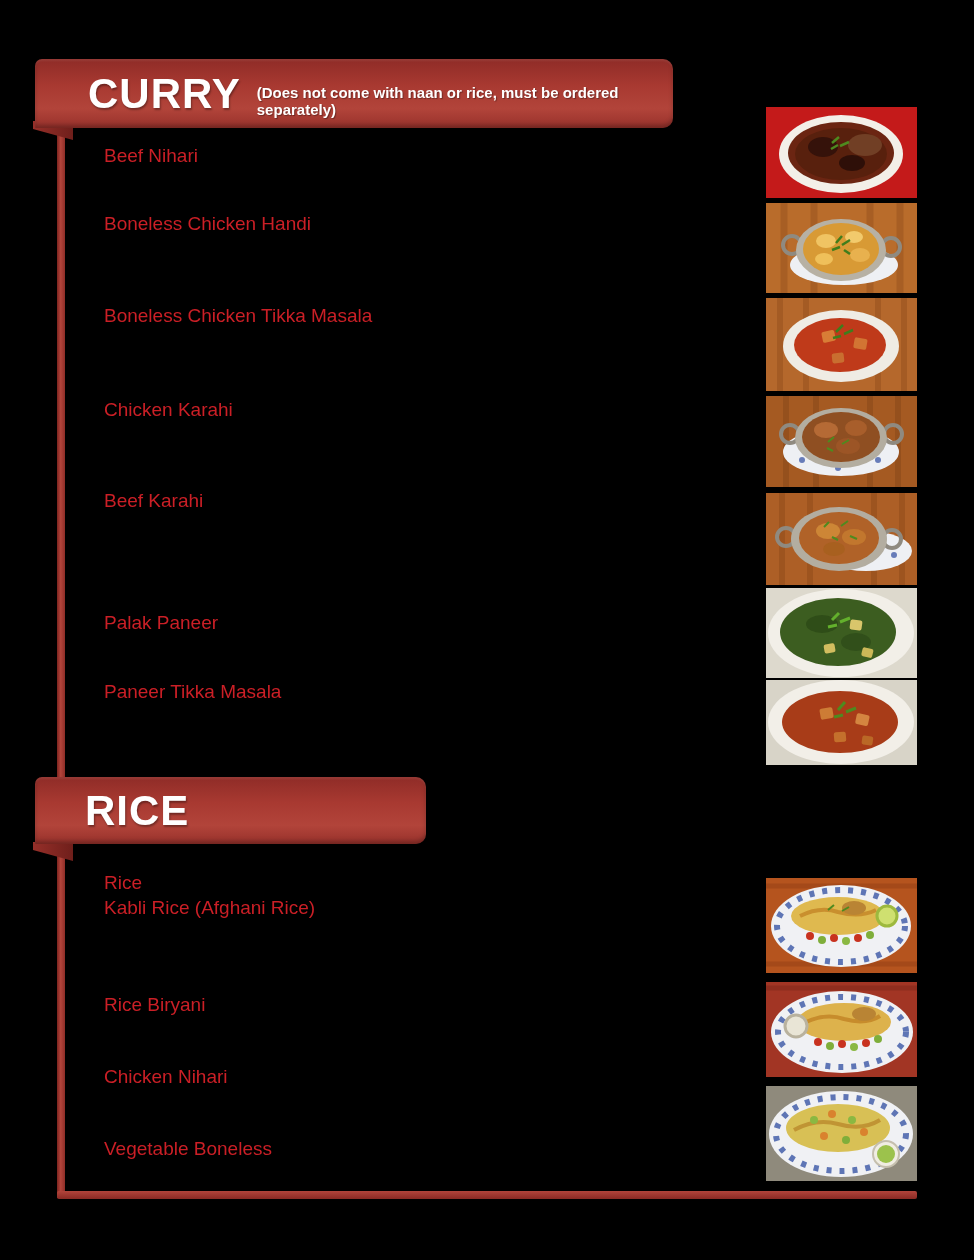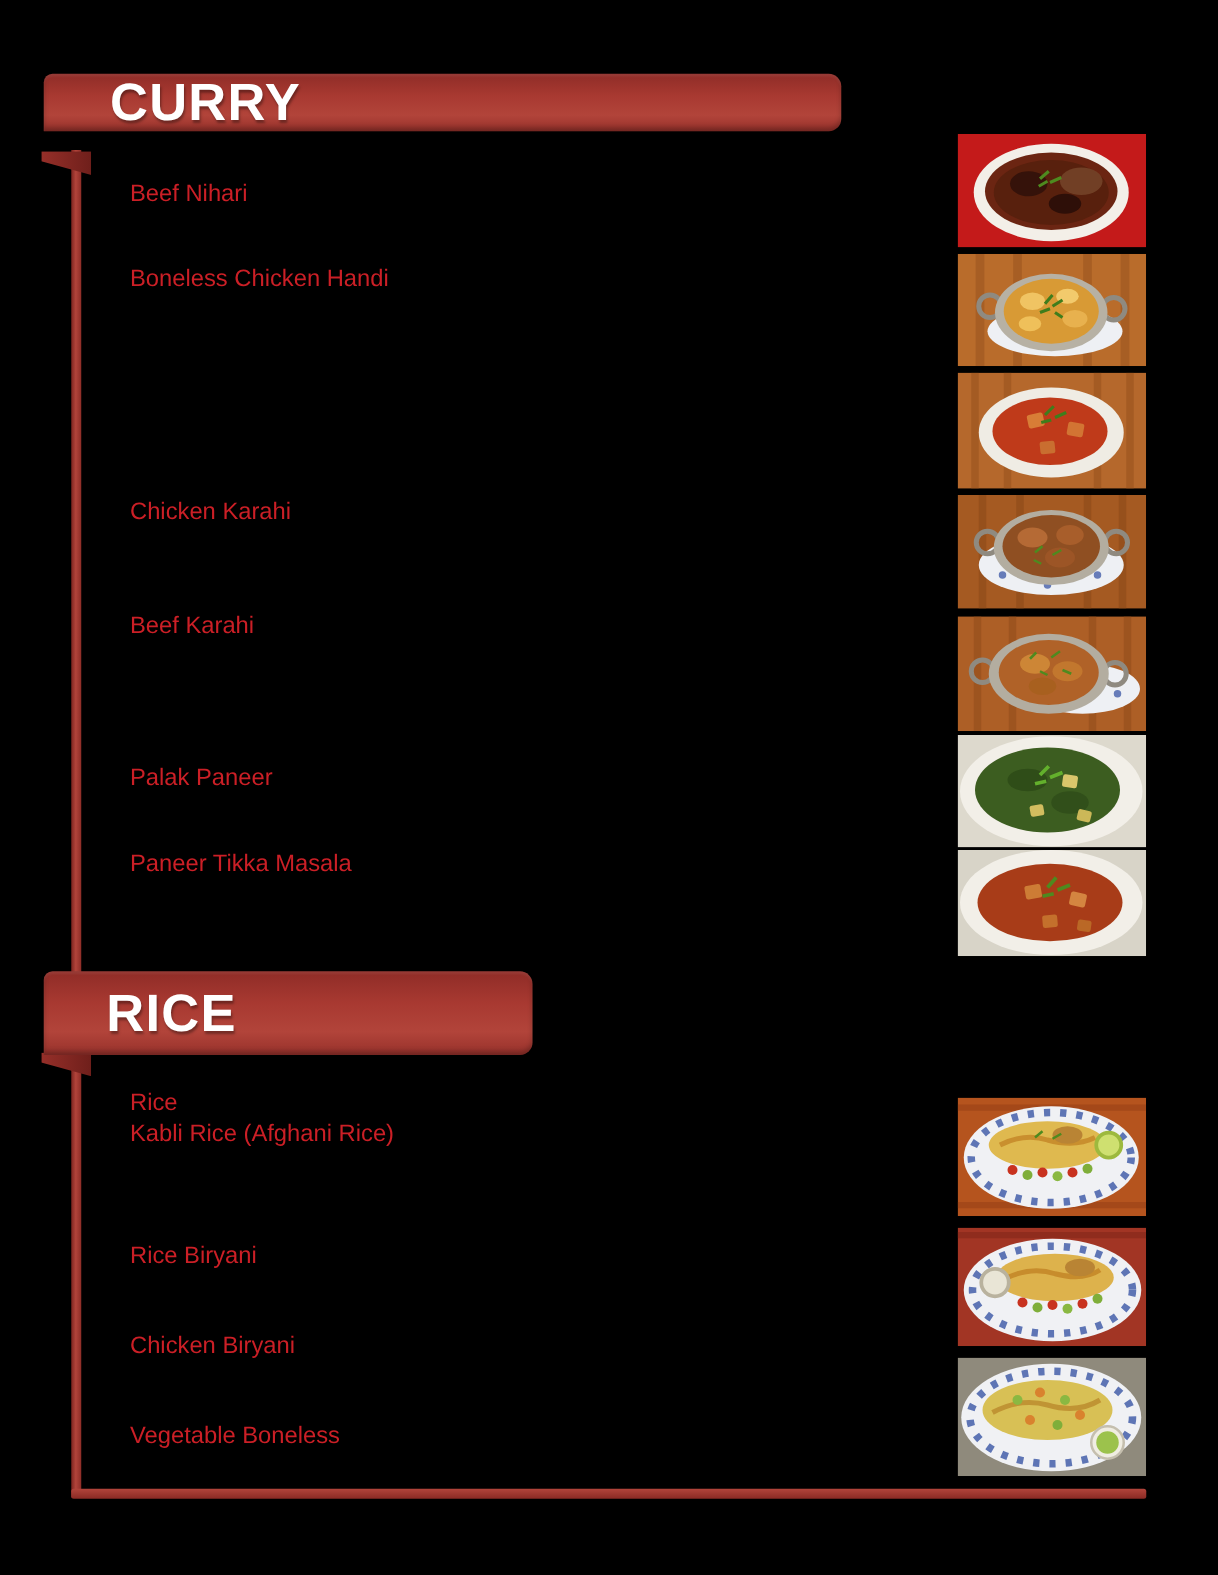--- a/index.html
+++ b/index.html
@@ -21,21 +21,21 @@
     background:linear-gradient(180deg,#b2443b,#8a2a24);
     border-radius:2px;z-index:1;
   }
 
   
   .banner{
     position:absolute;z-index:3;display:flex;align-items:center;
     background:linear-gradient(180deg,#8f2c27 0%,#a83931 38%,#b2443a 72%,#97312b 100%);
     box-shadow:inset 0 2px 2px rgba(255,255,255,.08), inset 0 -3px 4px rgba(0,0,0,.25);
   }
-  .banner.curry{left:35px;top:59px;width:638px;height:46px;border-radius:7px 10px 10px 0;padding-left:53px;box-sizing:border-box;}
+  .banner.curry{left:35px;top:59px;width:638px;height:69px;border-radius:7px 10px 10px 0;padding-left:53px;box-sizing:border-box;justify-content:center;}
   .banner.rice{left:35px;top:777px;width:391px;height:67px;border-radius:7px 10px 10px 0;padding-left:50px;box-sizing:border-box;}
   .banner-title{
     color:#fff;font-weight:bold;font-size:42px;letter-spacing:1px;line-height:1;
     text-shadow:1px 2px 2px rgba(0,0,0,.35);
   }
   .banner-note{
     color:#fff;font-weight:bold;font-size:15px;margin-left:16px;margin-top:14px;
     text-shadow:1px 1px 1px rgba(0,0,0,.35);
   }
   .fold{
@@ -59,25 +59,27 @@
 </head>
 <body>
 
 <div class="page">
 
   <div class="ribbon-strip"></div>
   <div class="ribbon-bottom"></div>
 
   <div class="banner curry">
     <span class="banner-title">CURRY</span>
+    <span class="banner-note">(Does not come with naan or rice, must be ordered separately)</span>
   </div>
   <div class="fold curry"></div>
 
   <div class="item-name" style="top:146px">Beef Nihari</div>
   <div class="item-name" style="top:214px">Boneless Chicken Handi</div>
+  <div class="item-name" style="top:306px">Boneless Chicken Tikka Masala</div>
   <div class="item-name" style="top:400px">Chicken Karahi</div>
   <div class="item-name" style="top:491px">Beef Karahi</div>
   <div class="item-name" style="top:613px">Palak Paneer</div>
   <div class="item-name" style="top:682px">Paneer Tikka Masala</div>
 
   <div class="photo" style="top:107px;height:91px">
     <svg width="151" height="91" viewBox="0 0 151 91">
       <rect width="151" height="91" fill="#c41a1a"></rect>
       <ellipse cx="75" cy="47" rx="62" ry="39" fill="#f3efe8"></ellipse>
       <ellipse cx="75" cy="46" rx="53" ry="31" fill="#6b2512"></ellipse>
@@ -179,21 +181,21 @@
   </div>
 
   <div class="banner rice">
     <span class="banner-title">RICE</span>
   </div>
   <div class="fold rice"></div>
 
   <div class="item-name" style="top:873px">Rice</div>
   <div class="item-name" style="top:898px">Kabli Rice (Afghani Rice)</div>
   <div class="item-name" style="top:995px">Rice Biryani</div>
-  <div class="item-name" style="top:1067px">Chicken Biryani</div>
+  <div class="item-name" style="top:1067px">Chicken Nihari</div>
   <div class="item-name" style="top:1139px">Vegetable Boneless</div>
 
   <div class="photo" style="top:878px;height:95px">
     <svg width="151" height="95" viewBox="0 0 151 95">
       <rect width="151" height="95" fill="#b5541e"></rect>
       <path d="M0 8 H151 M0 86 H151" stroke="#9a4217" stroke-width="5" opacity="0.6"></path>
       <ellipse cx="75" cy="48" rx="70" ry="41" fill="#f0f1f4"></ellipse>
       <ellipse cx="75" cy="48" rx="64" ry="36" fill="none" stroke="#3a56a5" stroke-width="6" stroke-dasharray="5 8" opacity="0.8"></ellipse>
       <ellipse cx="72" cy="38" rx="47" ry="19" fill="#dfb94f"></ellipse>
       <path d="M34 38 q20 -10 38 -4 q22 6 38 -2" stroke="#c98f2e" stroke-width="4" fill="none"></path>

